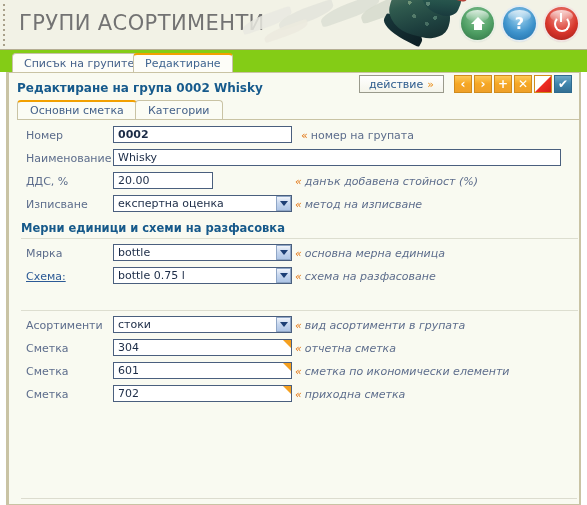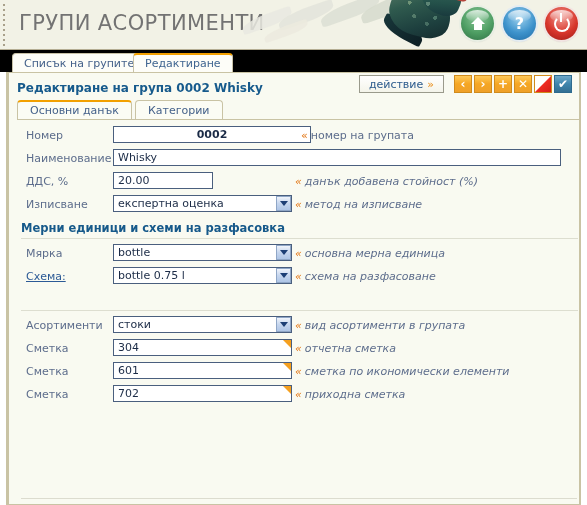--- a/index.html
+++ b/index.html
@@ -189,21 +189,21 @@
     position: absolute;
     left: 4px; top: -5px;
     width: 2px; height: 9px;
     background: #ffffff;
   }
 
   
   .outer-tabs {
     position: relative;
     height: 22px;
-    background: #000000;
+    background: #84cc16;
     padding-left: 1px;
     box-sizing: border-box;
   }
   .otab {
     position: absolute;
     top: 3px;
     height: 19px;
     box-sizing: border-box;
     padding: 3px 11px 0 11px;
     background: #fdfdf8;
@@ -353,21 +353,21 @@
     border: 1px solid #4a5f7e;
     font-family: "DejaVu Sans", "Liberation Sans", sans-serif;
     font-size: 11px;
     color: #1b2b46;
     padding: 0 4px;
     line-height: 15px;
     white-space: nowrap;
     overflow: hidden;
   }
   .fld.bold { font-weight: bold; }
-  .w-num   { width: 198px; text-align: center; }
+  .w-num   { width: 179px; }
   .w-name  { width: 448px; }
   .w-small { width: 100px; }
   .w-sel   { width: 179px; padding-right: 10px; }
   .w-acc   { width: 179px; }
 
   .selwrap { position: absolute; left: 104px; top: 1px; }
   .selwrap .fld { position: relative; left: 0; top: 0; }
   .sel-arrow {
     position: absolute;
     right: 1px;
@@ -493,21 +493,21 @@
       <div class="tb-icon">‹</div>
       <div class="tb-icon">›</div>
       <div class="tb-icon">+</div>
       <div class="tb-icon">✕</div>
       <div class="tb-icon red"></div>
       <div class="tb-icon blue">✔</div>
     </div>
   </div>
 
   <div class="inner-tabs">
-    <div class="itab itab-1">Основни данък</div>
+    <div class="itab itab-1">Основни сметка</div>
     <div class="itab itab-2">Категории</div>
   </div>
   <div class="inner-tabs-rule"></div>
 
   <div class="form">
 
     <div class="row">
       <div class="lbl">Номер</div>
       <div class="fld w-num bold">0002</div>
       <div class="hint hint-a"><span class="mk">«</span><span>номер на групата</span></div>

